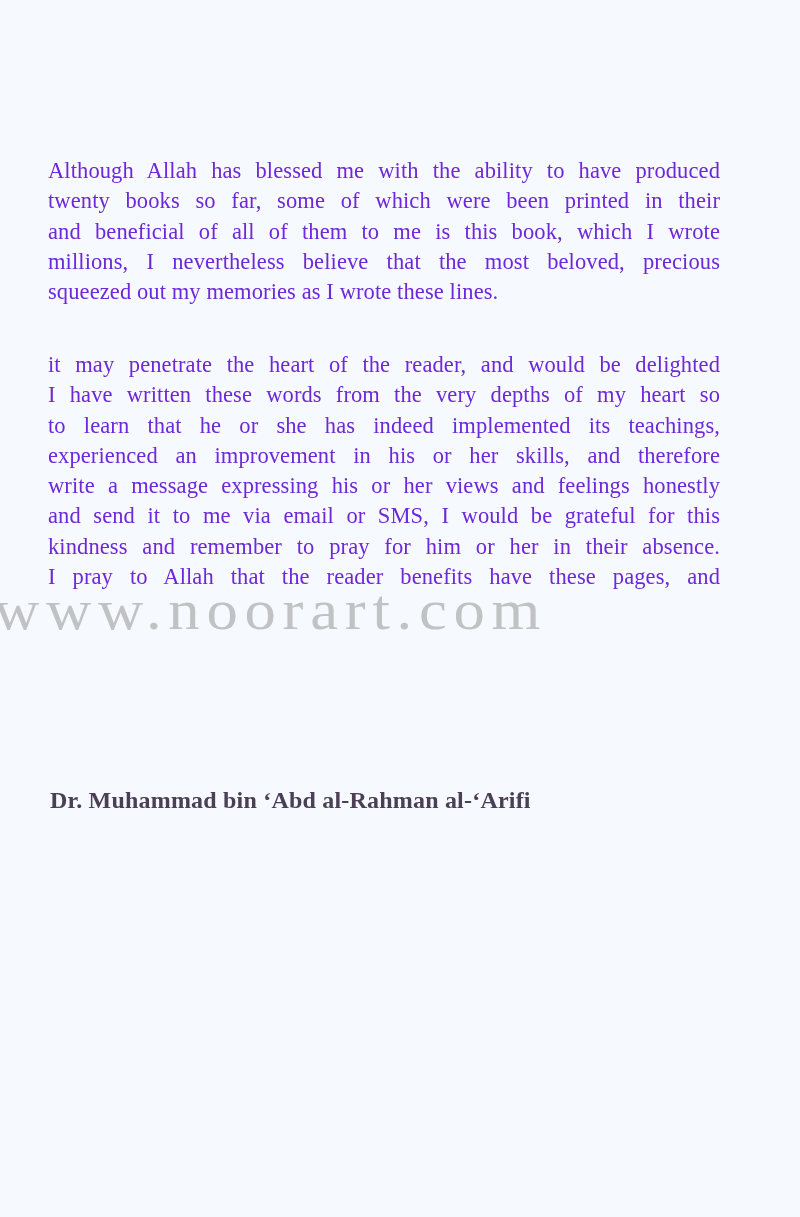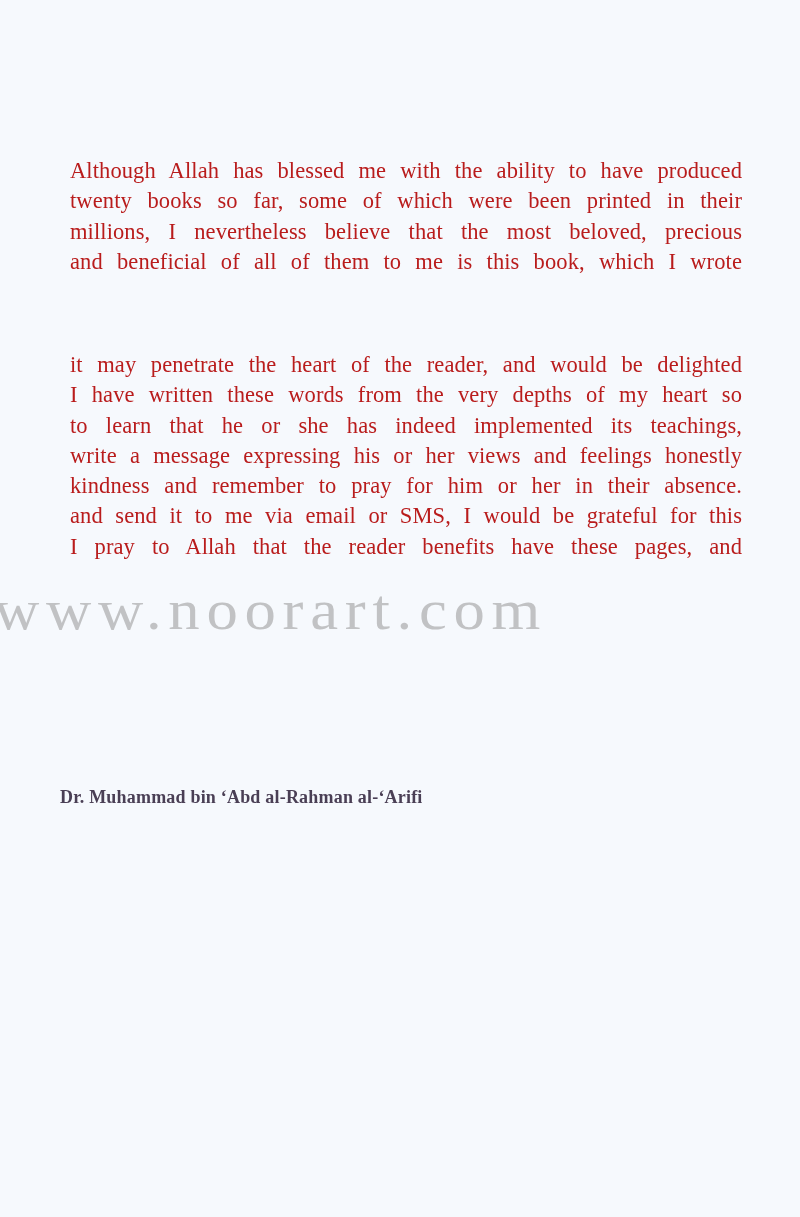--- a/index.html
+++ b/index.html
@@ -17,28 +17,27 @@
     .page {
       position: absolute;
       left: 0; top: 0;
       width: 800px;
       height: 1217px;
     }
     .body-text {
       position: absolute;
       left: 48px;
       width: 672px;
-      color: #b91c1c;
+      color: #6d28d9;
       font-family: "Liberation Serif", serif;
       font-size: 22.5px;
       line-height: 30.3px;
       text-align: justify;
       text-align-last: left;
       letter-spacing: 0.1px;
-      margin-left: 22px;
     }
     .line {
       display: block;
       white-space: nowrap;
       text-align-last: justify;
       text-align: justify;
     }
     .line.last {
       text-align-last: left;
     }
@@ -52,48 +51,50 @@
       font-size: 56px;
       letter-spacing: 6px;
       color: rgba(150, 150, 150, 0.55);
       white-space: nowrap;
       pointer-events: none;
       transform: scaleX(1.12);
       transform-origin: left center;
     }
     .author {
       position: absolute;
-      left: 60px;
+      left: 50px;
       top: 787px;
       font-family: "Liberation Serif", serif;
       font-weight: bold;
-      font-size: 18px;
+      font-size: 24px;
       color: #4a3f55;
       letter-spacing: 0.2px;
     }
   </style>
 </head>
 <body>
 
 <div class="page">
 
   <div class="body-text para-1">
     <span class="line">Although Allah has blessed me with the ability to have produced</span>
     <span class="line">twenty books so far, some of which were been printed in their</span>
+    <span class="line">and beneficial of all of them to me is this book, which I wrote</span>
     <span class="line">millions, I nevertheless believe that the most beloved, precious</span>
-    <span class="line">and beneficial of all of them to me is this book, which I wrote</span>
+    <span class="line last">squeezed out my memories as I wrote these lines.</span>
   </div>
 
   <div class="body-text para-2">
     <span class="line">it may penetrate the heart of the reader, and would be delighted</span>
     <span class="line">I have written these words from the very depths of my heart so</span>
     <span class="line">to learn that he or she has indeed implemented its teachings,</span>
+    <span class="line">experienced an improvement in his or her skills, and therefore</span>
     <span class="line">write a message expressing his or her views and feelings honestly</span>
+    <span class="line">and send it to me via email or SMS, I would be grateful for this</span>
     <span class="line">kindness and remember to pray for him or her in their absence.</span>
-    <span class="line">and send it to me via email or SMS, I would be grateful for this</span>
     <span class="line">I pray to Allah that the reader benefits have these pages, and</span>
   </div>
 
   <div class="watermark">www.noorart.com</div>
 
   <div class="author">Dr. Muhammad bin ‘Abd al-Rahman al-‘Arifi</div>
 
 </div>
 
 </body></html>

